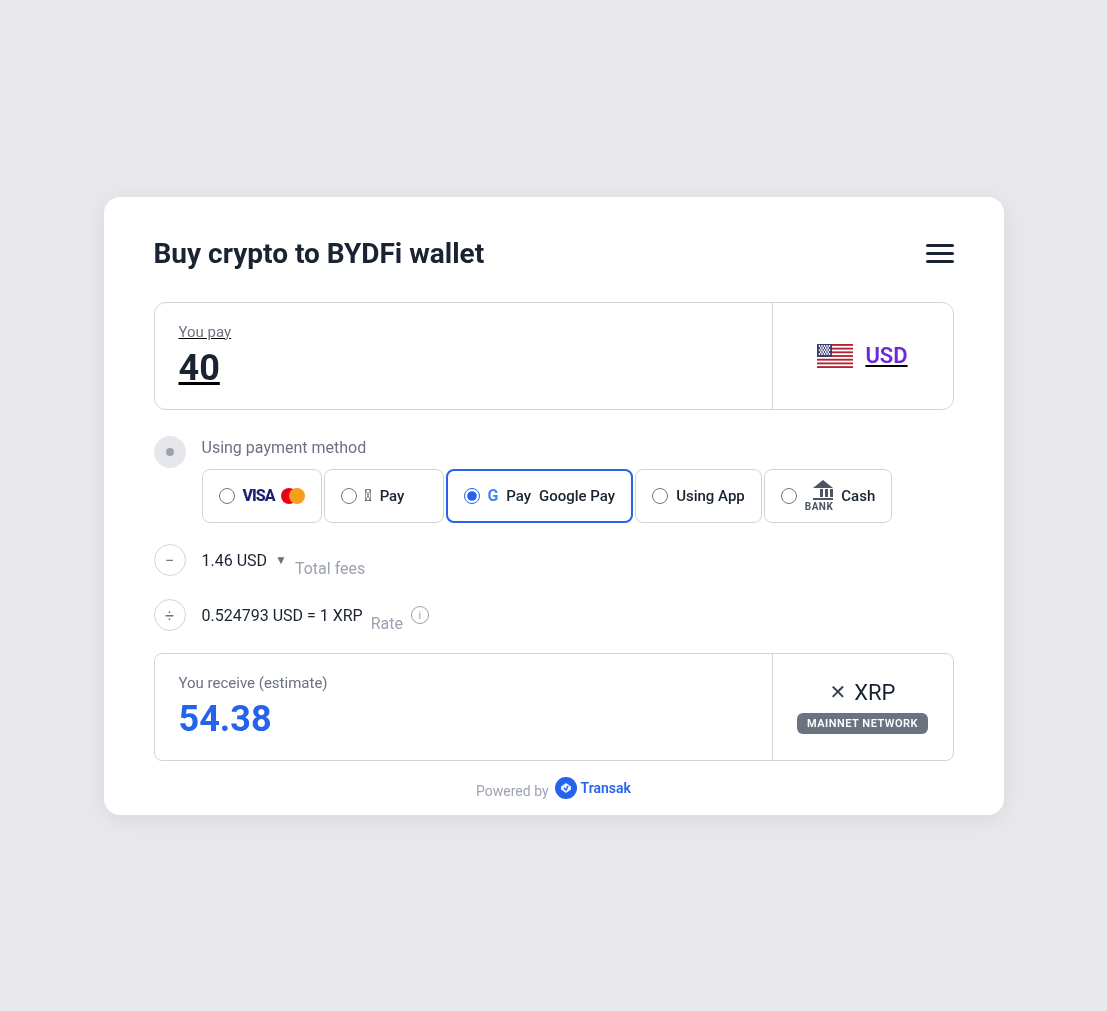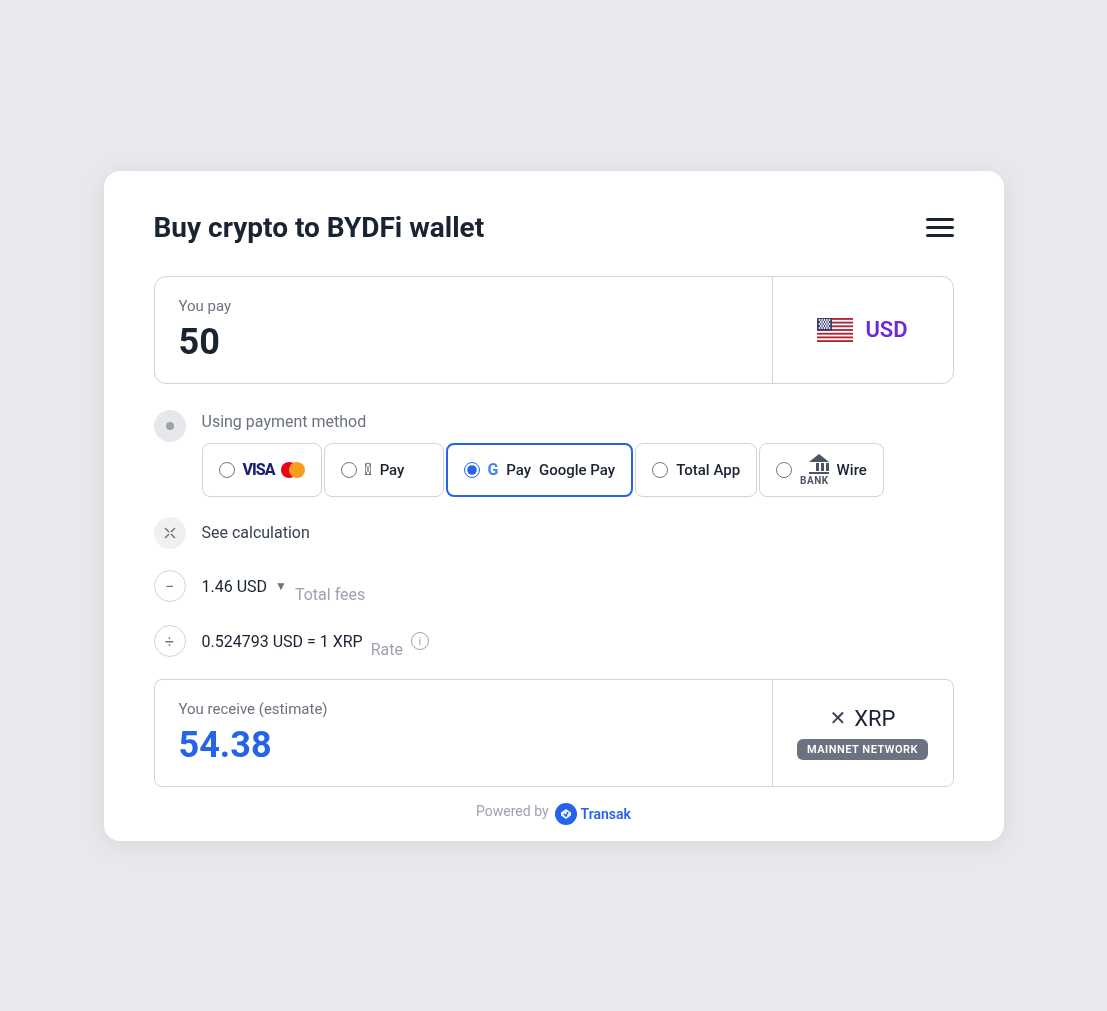--- a/index.html
+++ b/index.html
@@ -43,20 +43,21 @@
       height: 3px;
       background: #1a2332;
       border-radius: 2px;
     }
     .pay-section {
       display: flex;
       border: 1.5px solid #d0d4da;
       border-radius: 12px;
       margin-bottom: 24px;
       overflow: hidden;
+      text-decoration: underline;
     }
     .pay-left {
       flex: 1;
       padding: 20px 24px;
       border-right: 1.5px solid #d0d4da;
     }
     .pay-label {
       font-size: 15px;
       color: #6b7280;
       margin-bottom: 6px;
@@ -311,21 +312,21 @@
       padding: 4px 10px;
       border-radius: 6px;
       letter-spacing: 0.5px;
     }
     .powered-by {
       text-align: center;
       padding: 16px 0;
       font-size: 14px;
       color: #9ca3af;
       display: flex;
-      align-items: flex-start;
+      align-items: flex-end;
       justify-content: center;
       gap: 6px;
     }
     .transak-logo {
       display: inline-flex;
       align-items: center;
       gap: 4px;
     }
     .transak-icon {
       width: 22px;
@@ -385,21 +386,21 @@
     <div class="hamburger-icon">
       <span></span>
       <span></span>
       <span></span>
     </div>
   </div>
 
   <div class="pay-section">
     <div class="pay-left">
       <div class="pay-label">You pay</div>
-      <div class="pay-amount">50</div>
+      <div class="pay-amount">40</div>
     </div>
     <div class="pay-right">
       <svg class="us-flag" viewBox="0 0 36 24" xmlns="http://www.w3.org/2000/svg">
         <rect width="36" height="24" fill="#B22234"></rect>
         <rect y="1.85" width="36" height="1.85" fill="white"></rect>
         <rect y="5.54" width="36" height="1.85" fill="white"></rect>
         <rect y="9.23" width="36" height="1.85" fill="white"></rect>
         <rect y="12.92" width="36" height="1.85" fill="white"></rect>
         <rect y="16.62" width="36" height="1.85" fill="white"></rect>
         <rect y="20.31" width="36" height="1.85" fill="white"></rect>
@@ -465,52 +466,41 @@
             <input type="radio" name="payment" checked="" style="">
             <div class="gpay-wrapper">
               <span class="g-letter g-blue">G</span>
               <span style="font-size:15px;font-weight:500;color:#1a2332;">&nbsp;Pay</span>
             </div>
             <span class="payment-label-text">Google Pay</span>
           </label>
 
           <label class="payment-option">
             <input type="radio" name="payment" style="">
-            <span class="payment-label-text">Total App</span>
+            <span class="payment-label-text">Using App</span>
           </label>
 
           <label class="payment-option">
             <input type="radio" name="payment" style="">
             <div class="bank-icon">
               <div class="bank-roof"></div>
               <div class="bank-pillars">
                 <div class="bank-pillar"></div>
                 <div class="bank-pillar"></div>
                 <div class="bank-pillar"></div>
               </div>
               <div class="bank-base"></div>
               <span class="bank-label-text">BANK</span>
             </div>
-            <span class="payment-label-text">Wire</span>
+            <span class="payment-label-text">Cash</span>
           </label>
         </div>
       </div>
     </div>
 
-    <div class="calc-row">
-      <div class="step-expand-icon">
-        <svg width="14" height="14" viewBox="0 0 14 14">
-          <line x1="2" y1="2" x2="6" y2="6" stroke="#6b7280" stroke-width="1.5"></line>
-          <line x1="8" y1="8" x2="12" y2="12" stroke="#6b7280" stroke-width="1.5"></line>
-          <line x1="12" y1="2" x2="8" y2="6" stroke="#6b7280" stroke-width="1.5"></line>
-          <line x1="6" y1="8" x2="2" y2="12" stroke="#6b7280" stroke-width="1.5"></line>
-        </svg>
-      </div>
-      <span class="see-calc-text">See calculation</span>
-    </div>
 
     <div class="calc-row">
       <div class="calc-icon">
         <span>−</span>
       </div>
       <div class="calc-content">
         <span class="calc-value">1.46 USD</span>
         <span class="calc-arrow">▼</span>
         <span class="calc-desc">Total fees</span>
       </div>

